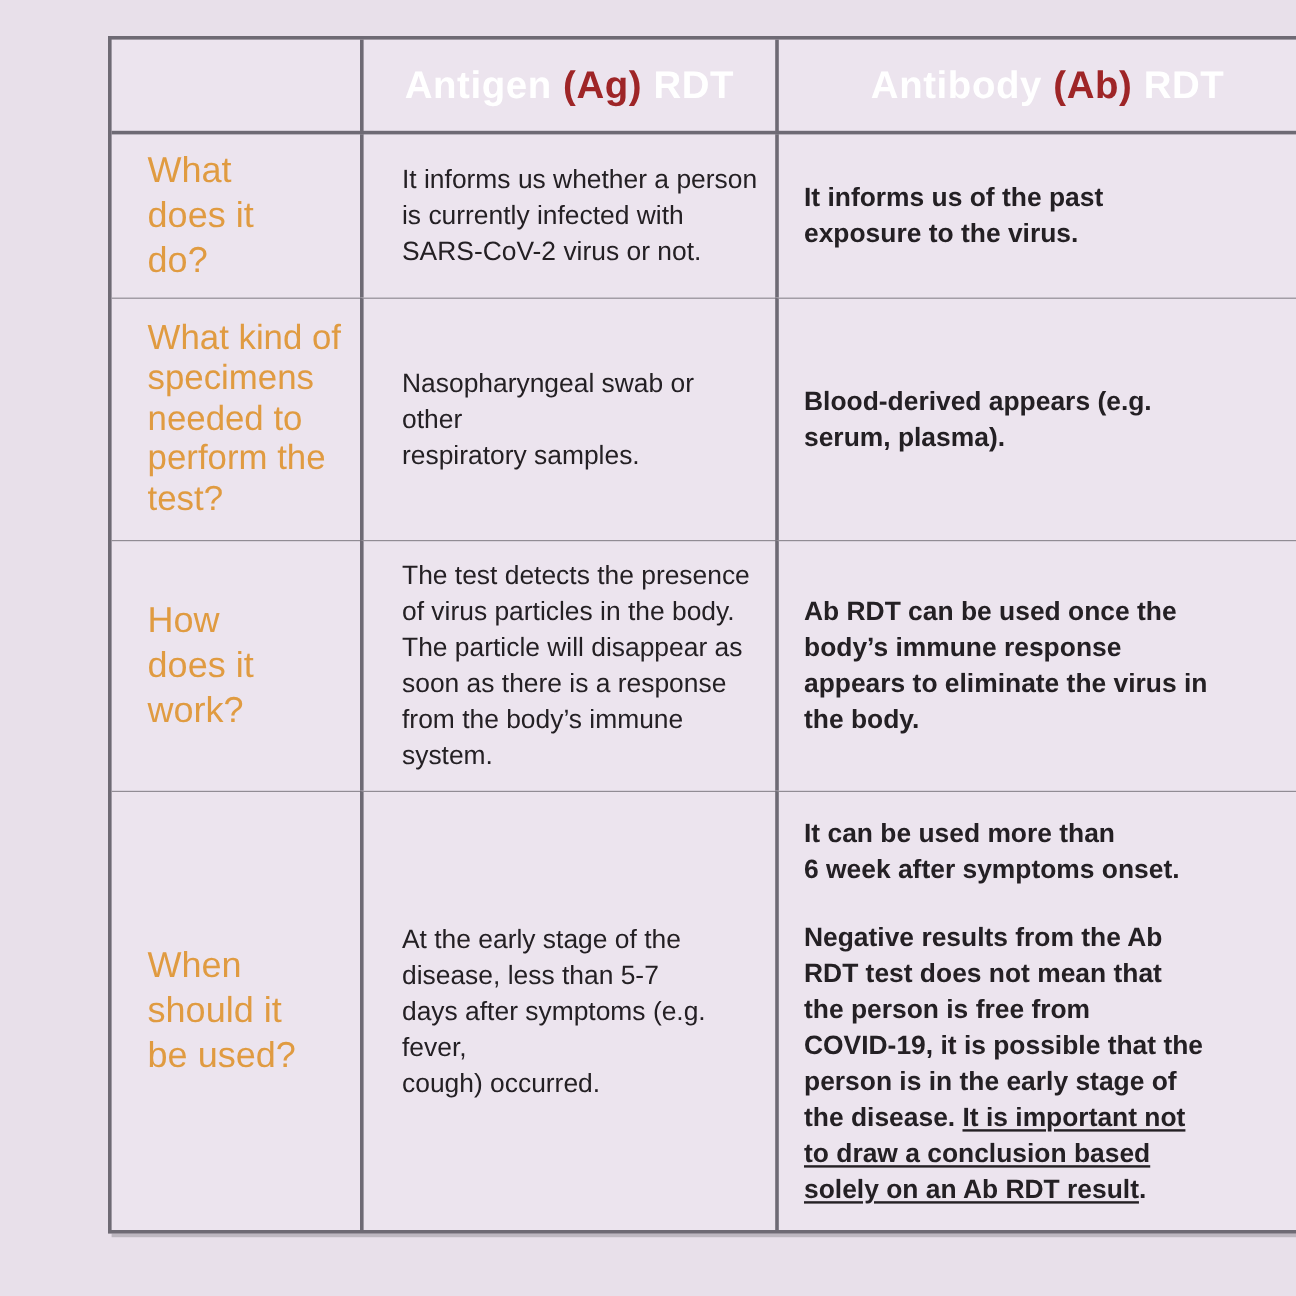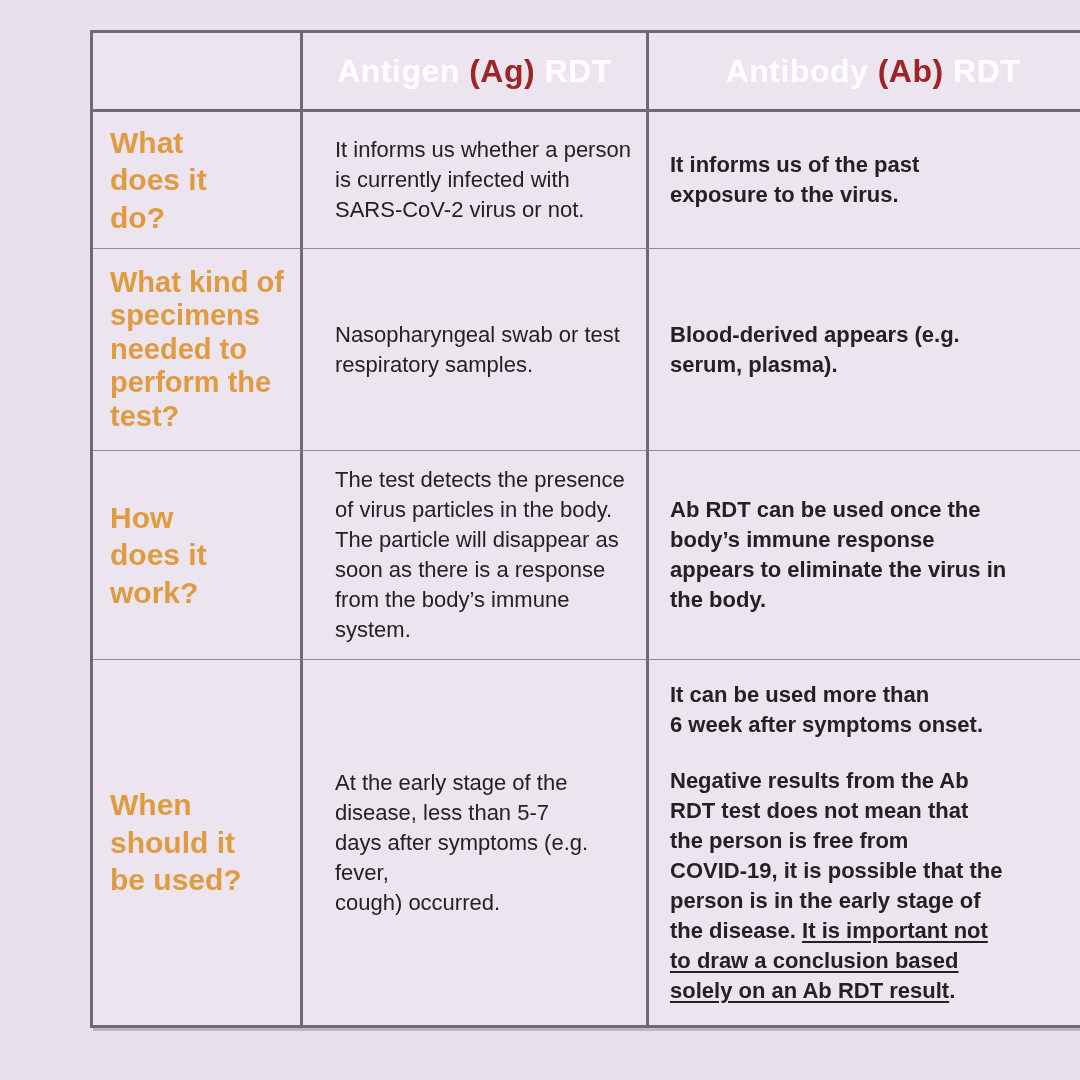--- a/index.html
+++ b/index.html
@@ -29,23 +29,23 @@
   }
   .v{border-left:3px solid var(--border_dark);}
   .hdr-cell{border-bottom:3px solid var(--border_dark);align-items:center;}
   .ht{border-top:1px solid var(--border_light);}
   .hdr{
     font-size:32px;font-weight:bold;color:var(--header_text);
     letter-spacing:.5px;white-space:nowrap;
   }
   .hdr .accent{color:var(--header_accent);}
   .label{
-    font-size:30px;font-weight:bold;color:var(--label_color);
+    font-size:30px;font-weight:normal;color:var(--label_color);
     line-height:1.25;white-space:pre-line;
-    padding-left:17px;padding-right:6px;
+    padding-left:30px;padding-right:6px;
   }
   .label.tight{font-size:29px;line-height:1.15;}
   .body{
     font-size:22px;color:var(--body_color);line-height:30px;
     white-space:pre-line;
   }
   .ag-cell{padding-left:32px;padding-right:14px;}
   .ab-cell{padding-left:21px;padding-right:12px;font-weight:bold;}
   .para+.para{margin-top:26px;}
   .uline{
@@ -83,21 +83,21 @@
   </div>
 
   <div class="cell ht">
     <div class="label tight">What kind of
 specimens
 needed to
 perform the
 test?</div>
   </div>
   <div class="cell ht v ag-cell">
-    <div class="body">Nasopharyngeal swab or test
+    <div class="body">Nasopharyngeal swab or other
 respiratory samples.</div>
   </div>
   <div class="cell ht v ab-cell">
     <div class="body">Blood-derived appears (e.g.
 serum, plasma).</div>
   </div>
 
   <div class="cell ht">
     <div class="label">How
 does it

